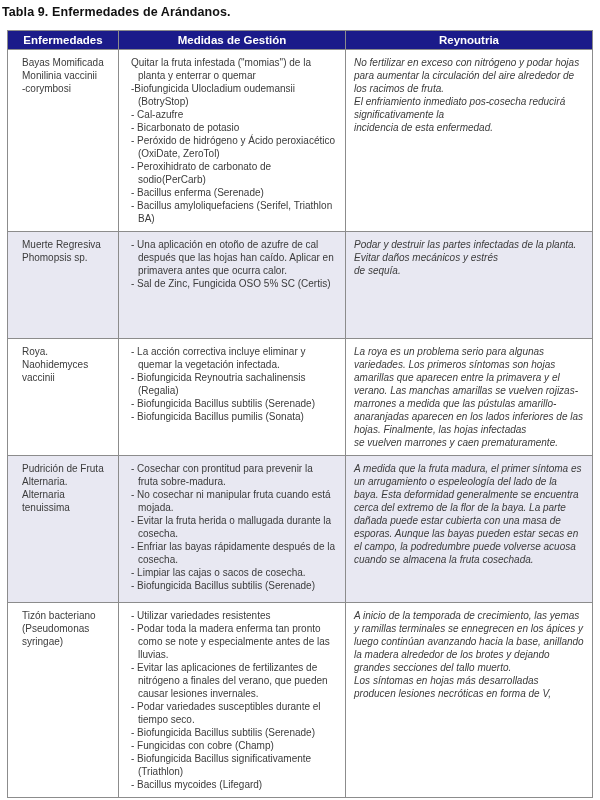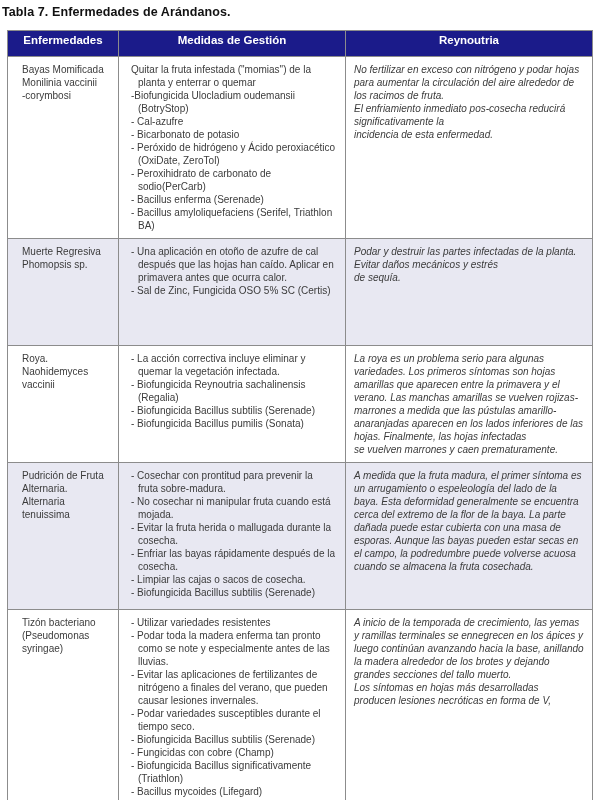--- a/index.html
+++ b/index.html
@@ -33,21 +33,21 @@
     border:1px solid #8c8c8c;
     vertical-align:top;
     box-sizing:border-box;
   }
   th.hdr{
     background:#1b1b8a;
     color:#ffffff;
     font-size:11.5px;
     font-weight:bold;
     text-align:center;
-    height:26px;
+    height:19px;
     padding:3px 4px;
     vertical-align:middle;
     border:1px solid #8c8c8c;
   }
   tr.shaded td{ background:#e8e8f2;margin-left:11px; }
   td{
     font-size:10px;
     line-height:13px;
     color:#3b3b3b;
     background:#ffffff;
@@ -57,21 +57,21 @@
   td.col-comments{ padding:6px 8px 6px 8px;font-style:italic; }
   .line{ margin:0; }
   .hang{ padding-left:7px; text-indent:-7px; }
   .it{ }
   .col-w1{width:111px;} .col-w2{width:227px;} .col-w3{width:247px;}
 </style>
 </head>
 <body>
 
 <div class="page">
-  <div class="title">Tabla 7. Enfermedades de Arándanos.</div>
+  <div class="title">Tabla 9. Enfermedades de Arándanos.</div>
 
   <table class="disease-table">
     <colgroup>
       <col class="col-w1">
         <col class="col-w2">
         <col class="col-w3">
     </colgroup>
     <thead>
       <tr>
         <th class="hdr">Enfermedades</th>

